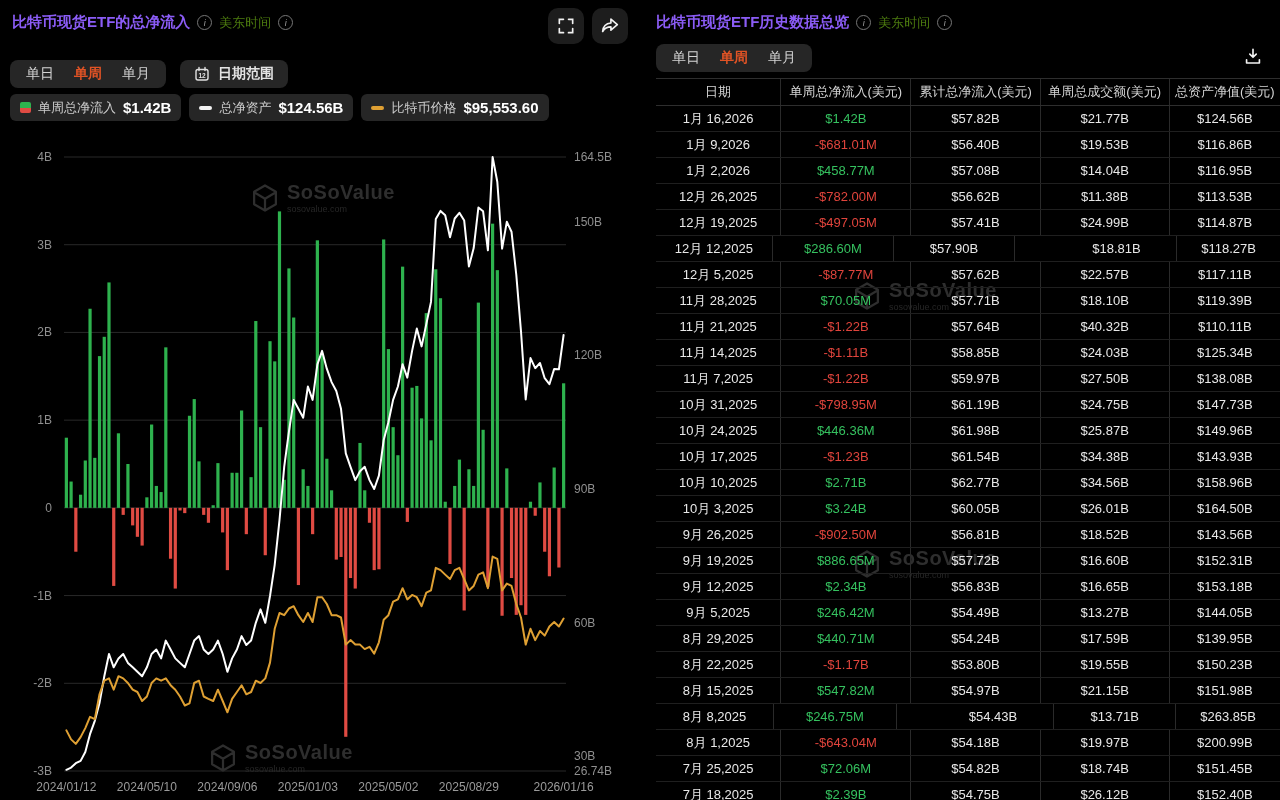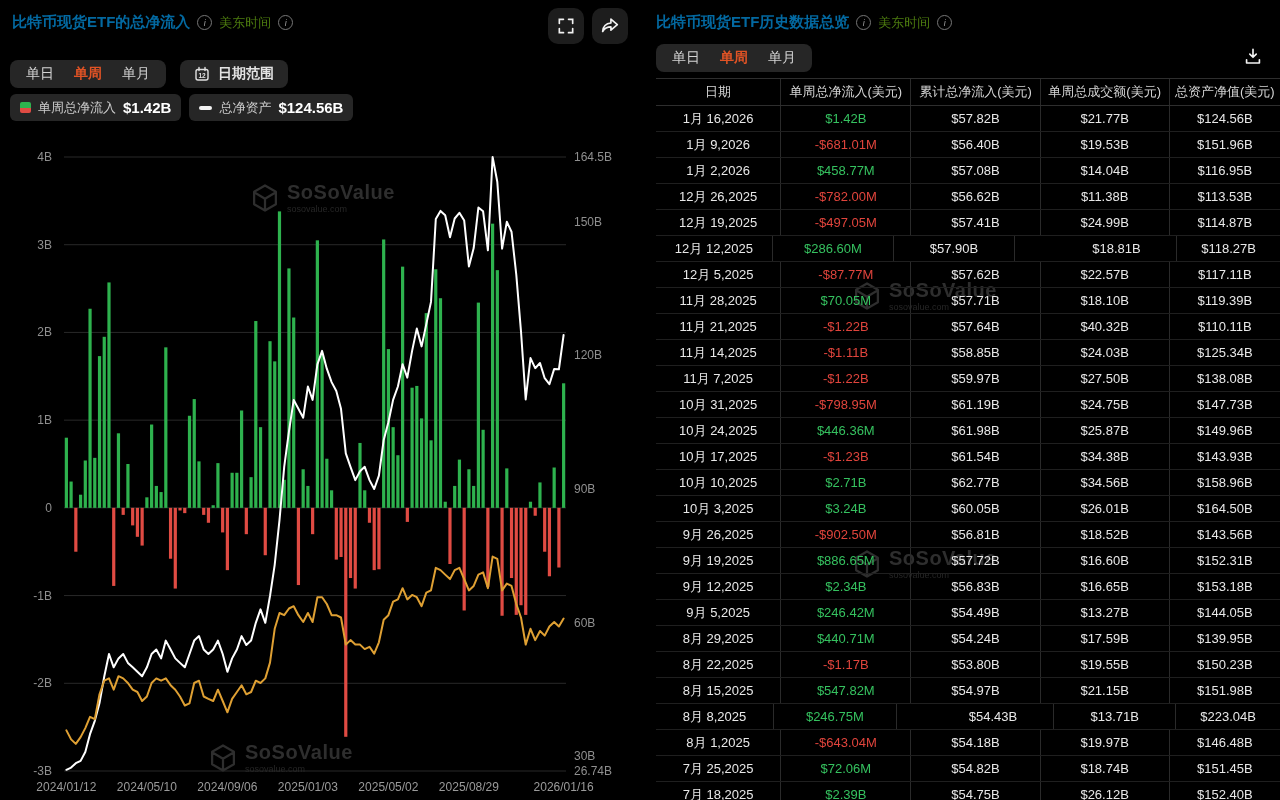--- a/index.html
+++ b/index.html
@@ -13,21 +13,21 @@
   .wm .t1{font-size:20px;font-weight:700;letter-spacing:.5px;}
   .wm .t2{font-size:9px;margin-top:3px;color:#262626;}
 
   .panel{position:absolute;top:0;height:800px;z-index:1;}
   .panel.left{left:0;width:640px;}
   .panel.right{left:640px;width:640px;}
 
   
   .hdr{position:absolute;top:13px;left:12px;display:flex;align-items:center;gap:7px;white-space:nowrap;}
   .panel.right .hdr{left:16px;}
-  .ttl{font-size:15px;font-weight:700;color:#0369a1;}
+  .ttl{font-size:15px;font-weight:700;color:#8b5cf6;}
   .tz{font-size:13px;font-weight:500;color:#4d7c0f;}
   .info{width:13px;height:13px;border:1px solid #767676;border-radius:50%;color:#9a9a9a;
         font-size:9px;font-style:italic;display:inline-flex;align-items:center;justify-content:center;flex:0 0 auto;}
 
   .icon-btn{position:absolute;top:8px;width:36px;height:36px;border-radius:10px;background:#1d1d1d;
             border:none;display:flex;align-items:center;justify-content:center;cursor:pointer;padding:0;}
   .icon-btn.fs{left:548px;}
   .icon-btn.sh{left:592px;}
   .dl-btn{position:absolute;top:46px;right:16px;background:none;border:none;padding:0;cursor:pointer;}
 
@@ -145,20 +145,25 @@
     <div class="legend" id="legend">
         <div class="chip">
           <span class="sw-split"></span>
           <span class="lab">单周总净流入</span>
           <span class="val">$1.42B</span>
         </div>
         <div class="chip">
           <span class="sw-dash sw-white"></span>
           <span class="lab">总净资产</span>
           <span class="val">$124.56B</span>
+        </div>
+        <div class="chip">
+          <span class="sw-dash sw-orange"></span>
+          <span class="lab">比特币价格</span>
+          <span class="val">$95,553.60</span>
         </div>
       </div>
 
     <div class="chart-wrap" id="chart"><svg width="640" height="670">
           <line x1="64" y1="27" x2="566" y2="27" stroke="#292929" stroke-width="1"></line>
           <text x="52" y="31" text-anchor="end" font-size="12" fill="#8f8f8f">4B</text>
           <line x1="64" y1="114.71428571428571" x2="566" y2="114.71428571428571" stroke="#292929" stroke-width="1"></line>
           <text x="52" y="118.71428571428571" text-anchor="end" font-size="12" fill="#8f8f8f">3B</text>
           <line x1="64" y1="202.42857142857142" x2="566" y2="202.42857142857142" stroke="#292929" stroke-width="1"></line>
           <text x="52" y="206.42857142857142" text-anchor="end" font-size="12" fill="#8f8f8f">2B</text>
@@ -330,21 +335,21 @@
           <div class="tcell pos" style="width: 130px;">$1.42B</div>
           <div class="tcell" style="width: 129px;">$57.82B</div>
           <div class="tcell" style="width: 129px;">$21.77B</div>
           <div class="tcell" style="width: 111px;">$124.56B</div>
         </div>
         <div class="trow">
           <div class="tcell" style="width: 125px;">1月 9,2026</div>
           <div class="tcell neg" style="width: 130px;">-$681.01M</div>
           <div class="tcell" style="width: 129px;">$56.40B</div>
           <div class="tcell" style="width: 129px;">$19.53B</div>
-          <div class="tcell" style="width: 111px;">$151.96B</div>
+          <div class="tcell" style="width: 111px;">$116.86B</div>
         </div>
         <div class="trow">
           <div class="tcell" style="width: 125px; text-align: center;">1月 2,2026</div>
           <div class="tcell pos" style="width: 130px;">$458.77M</div>
           <div class="tcell" style="width: 129px;">$57.08B</div>
           <div class="tcell" style="width: 129px;">$14.04B</div>
           <div class="tcell" style="width: 111px;">$116.95B</div>
         </div>
         <div class="trow">
           <div class="tcell" style="width: 125px;">12月 26,2025</div>
@@ -484,28 +489,28 @@
           <div class="tcell pos" style="width: 130px;">$547.82M</div>
           <div class="tcell" style="width: 129px;">$54.97B</div>
           <div class="tcell" style="width: 129px;">$21.15B</div>
           <div class="tcell" style="width: 111px;">$151.98B</div>
         </div>
         <div class="trow">
           <div class="tcell" style="width: 125px;">8月 8,2025</div>
           <div class="tcell pos" style="width: 130px;">$246.75M</div>
           <div class="tcell" style="width: 129px; padding-left: 36px;">$54.43B</div>
           <div class="tcell" style="width: 129px;">$13.71B</div>
-          <div class="tcell" style="width: 111px;">$223.04B</div>
+          <div class="tcell" style="width: 111px;">$263.85B</div>
         </div>
         <div class="trow">
           <div class="tcell" style="width: 125px;">8月 1,2025</div>
           <div class="tcell neg" style="width: 130px;">-$643.04M</div>
           <div class="tcell" style="width: 129px;">$54.18B</div>
           <div class="tcell" style="width: 129px;">$19.97B</div>
-          <div class="tcell" style="width: 111px;">$146.48B</div>
+          <div class="tcell" style="width: 111px;">$200.99B</div>
         </div>
         <div class="trow">
           <div class="tcell" style="width: 125px;">7月 25,2025</div>
           <div class="tcell pos" style="width: 130px;">$72.06M</div>
           <div class="tcell" style="width: 129px;">$54.82B</div>
           <div class="tcell" style="width: 129px;">$18.74B</div>
           <div class="tcell" style="width: 111px;">$151.45B</div>
         </div>
         <div class="trow">
           <div class="tcell" style="width: 125px;">7月 18,2025</div>

